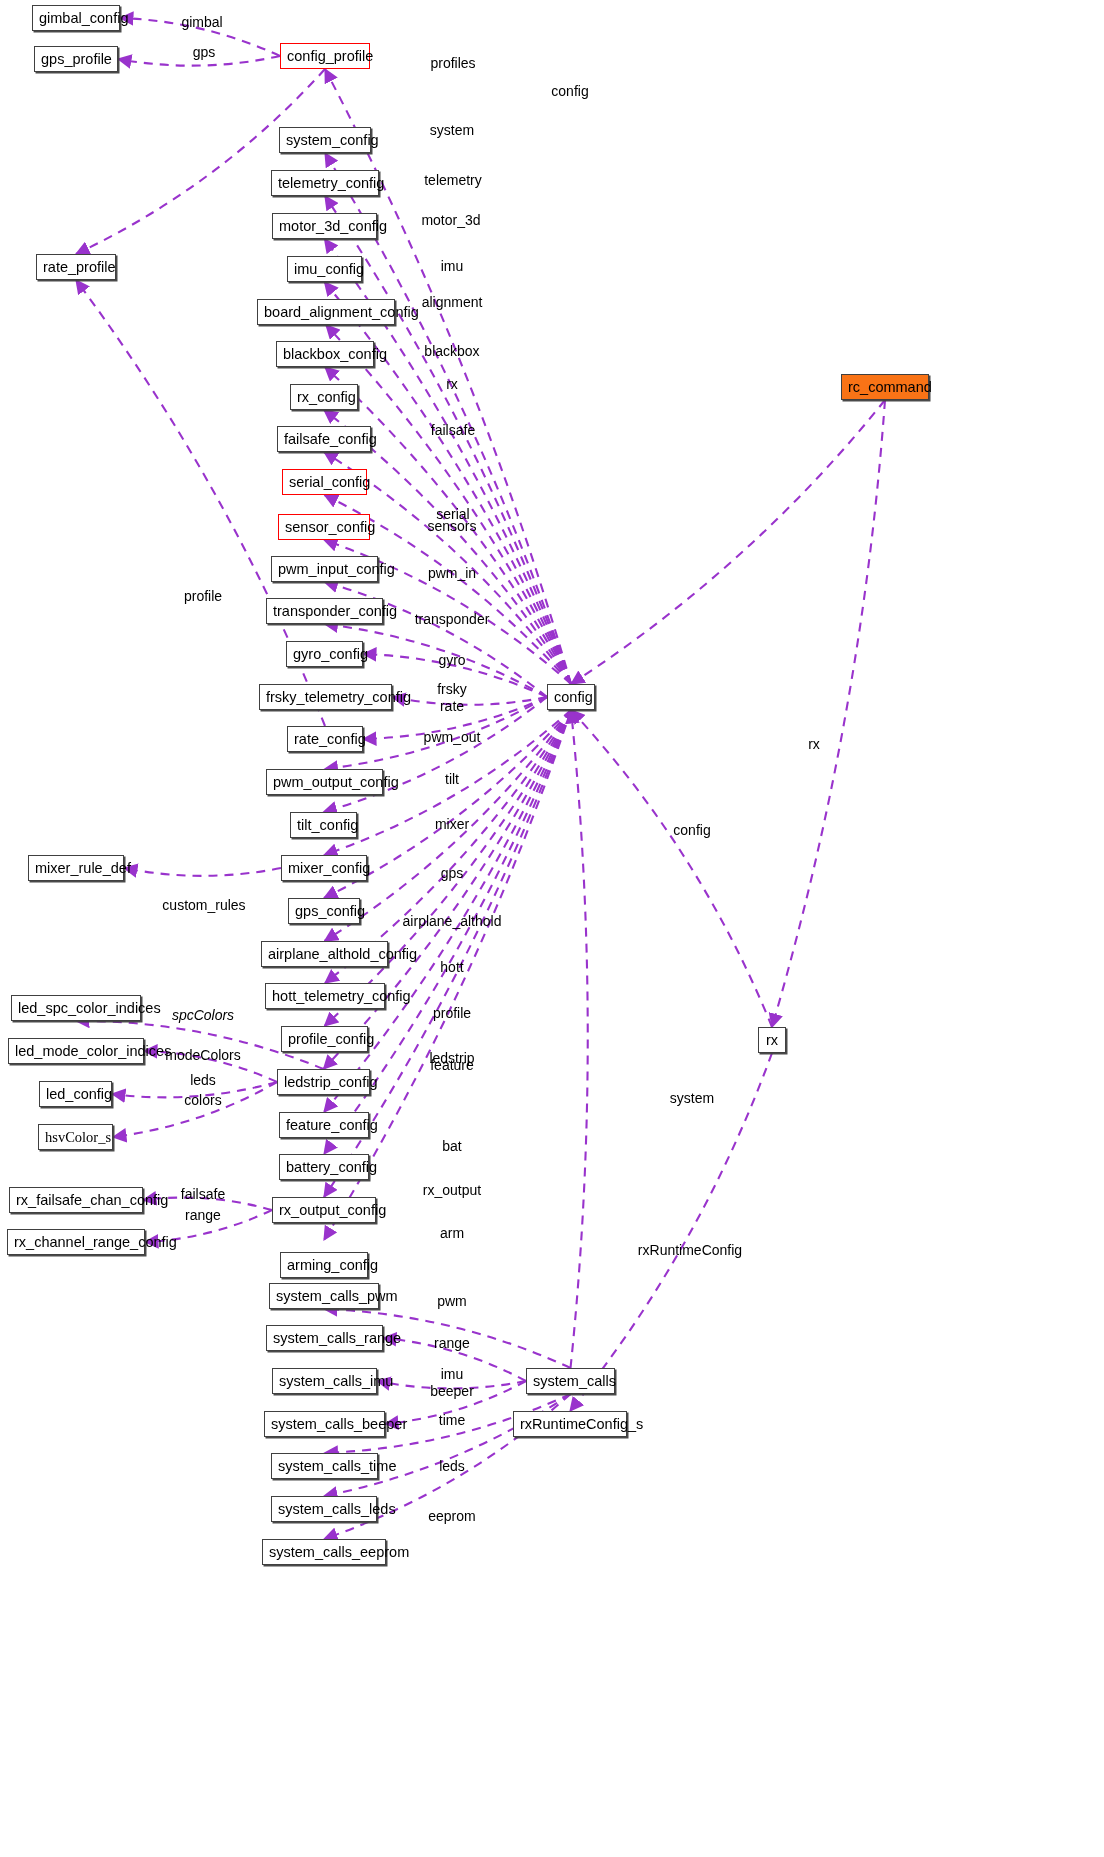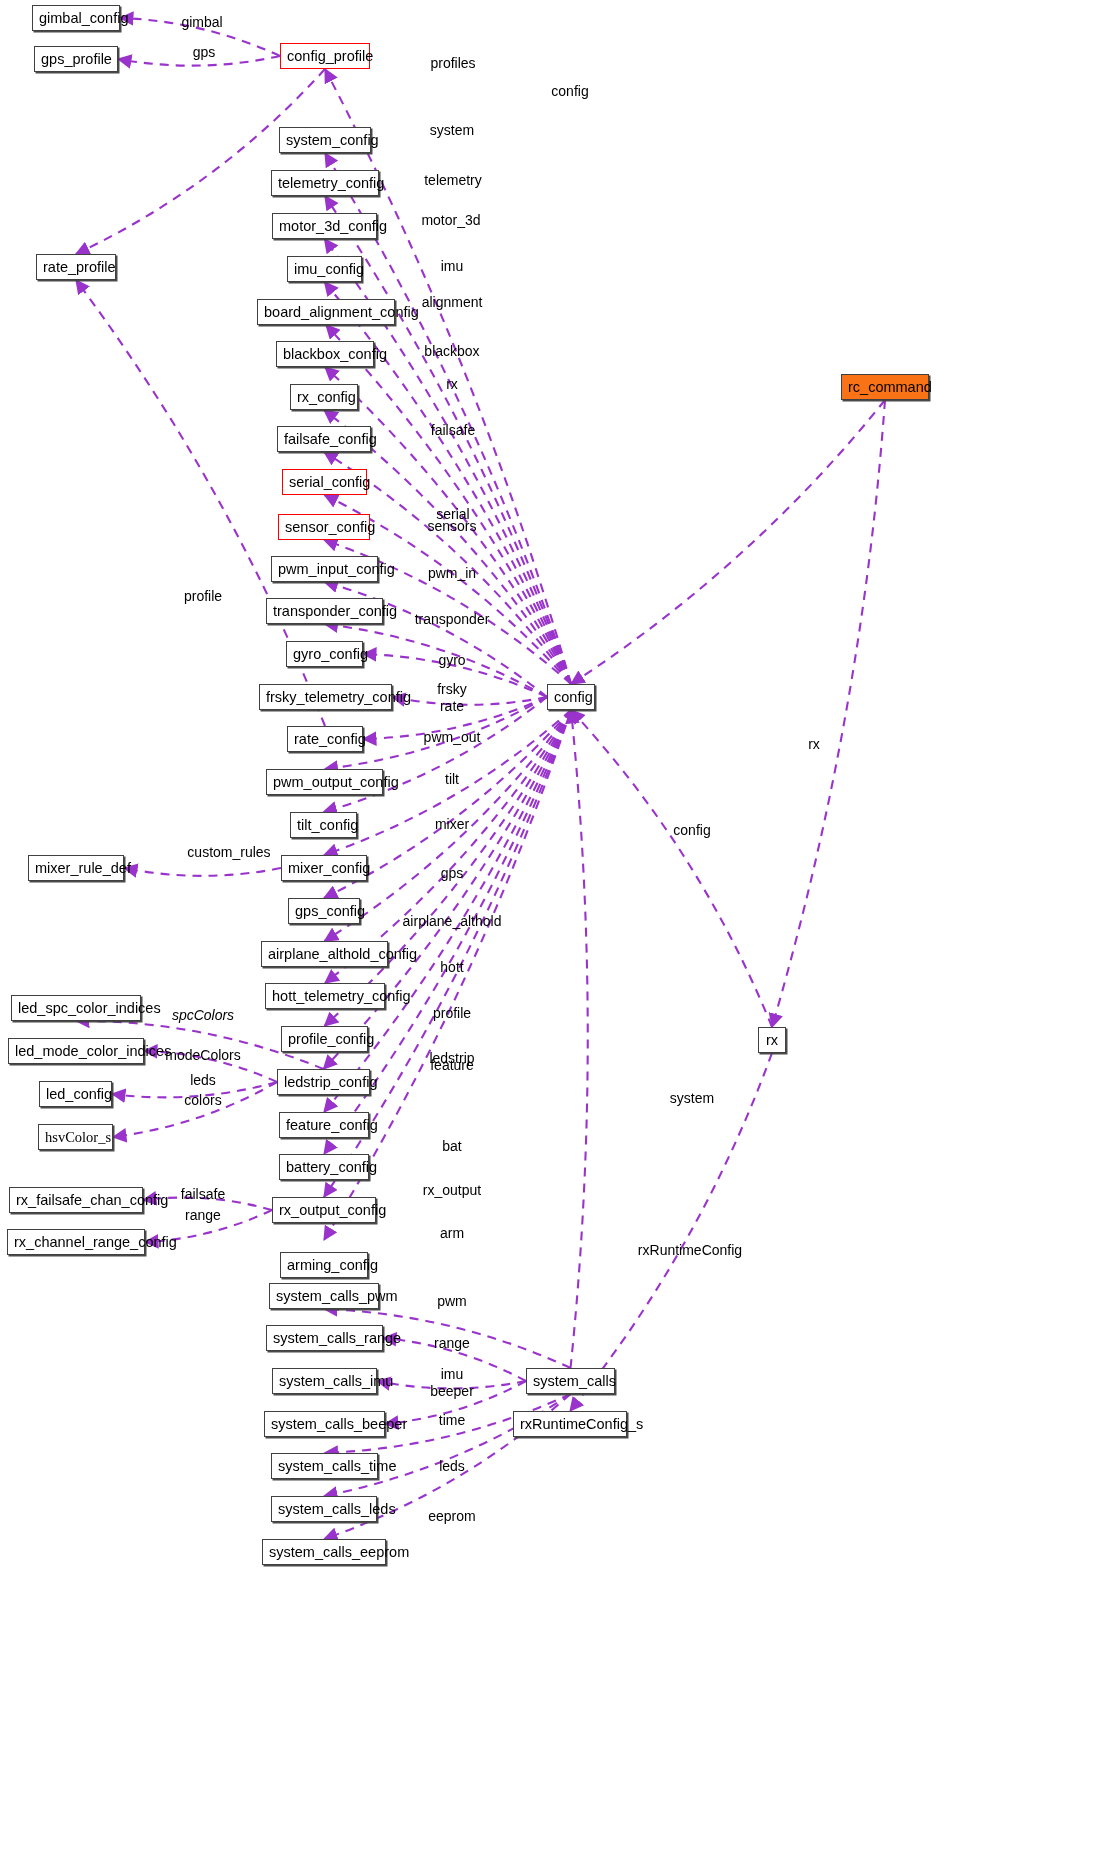--- a/index.html
+++ b/index.html
@@ -213,21 +213,21 @@
       <div class="edge-label" style="left: 452px; top: 824px;">mixer</div>
       <div class="edge-label" style="left: 452px; top: 873px;">gps</div>
       <div class="edge-label" style="left: 452px; top: 921px;">airplane_althold</div>
       <div class="edge-label" style="left: 452px; top: 967px;">hott</div>
       <div class="edge-label" style="left: 452px; top: 1013px;">profile</div>
       <div class="edge-label" style="left: 452px; top: 1058px;">ledstrip</div>
       <div class="edge-label" style="left: 452px; top: 1065px;">feature</div>
       <div class="edge-label" style="left: 452px; top: 1146px;">bat</div>
       <div class="edge-label" style="left: 452px; top: 1190px;">rx_output</div>
       <div class="edge-label" style="left: 452px; top: 1233px;">arm</div>
-      <div class="edge-label" style="left: 204px; top: 852px; margin-left: 25px;">custom_rules</div>
+      <div class="edge-label" style="left: 204px; top: 905px;">custom_rules</div>
       <div class="edge-label" style="left: 203px; top: 1015px; font-style: italic;">spcColors</div>
       <div class="edge-label" style="left: 203px; top: 1055px;">modeColors</div>
       <div class="edge-label" style="left: 203px; top: 1080px;">leds</div>
       <div class="edge-label" style="left: 203px; top: 1100px;">colors</div>
       <div class="edge-label" style="left: 203px; top: 1194px;">failsafe</div>
       <div class="edge-label" style="left: 203px; top: 1215px;">range</div>
       <div class="edge-label" style="left: 203px; top: 596px;">profile</div>
       <div class="edge-label" style="left: 692px; top: 830px;">config</div>
       <div class="edge-label" style="left: 814px; top: 744px;">rx</div>
       <div class="edge-label" style="left: 692px; top: 1098px;">system</div>

